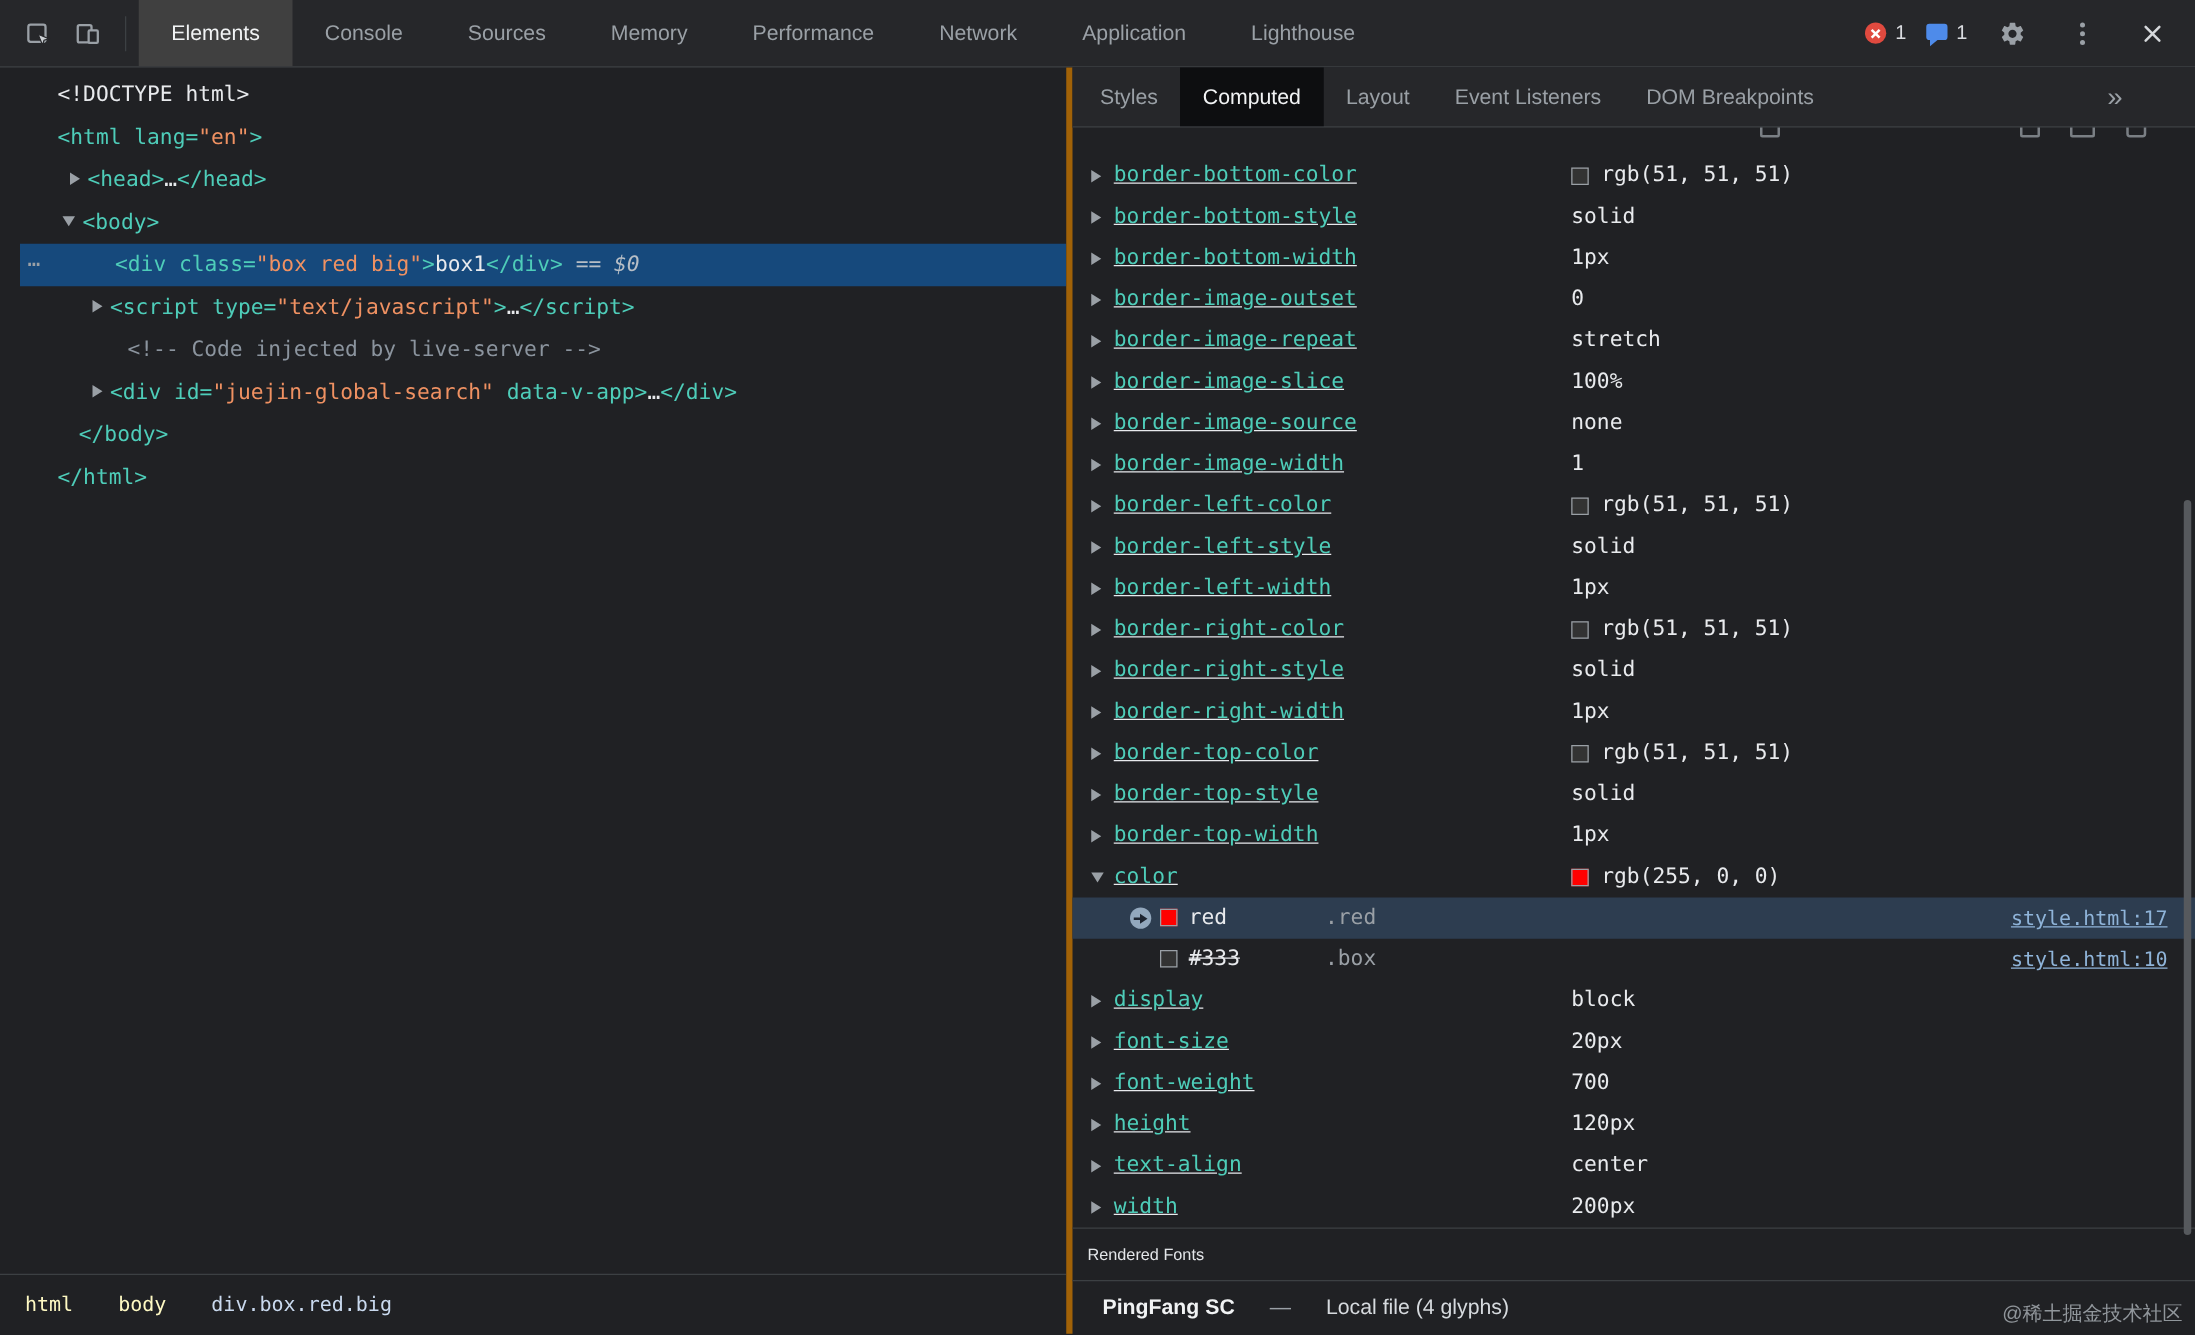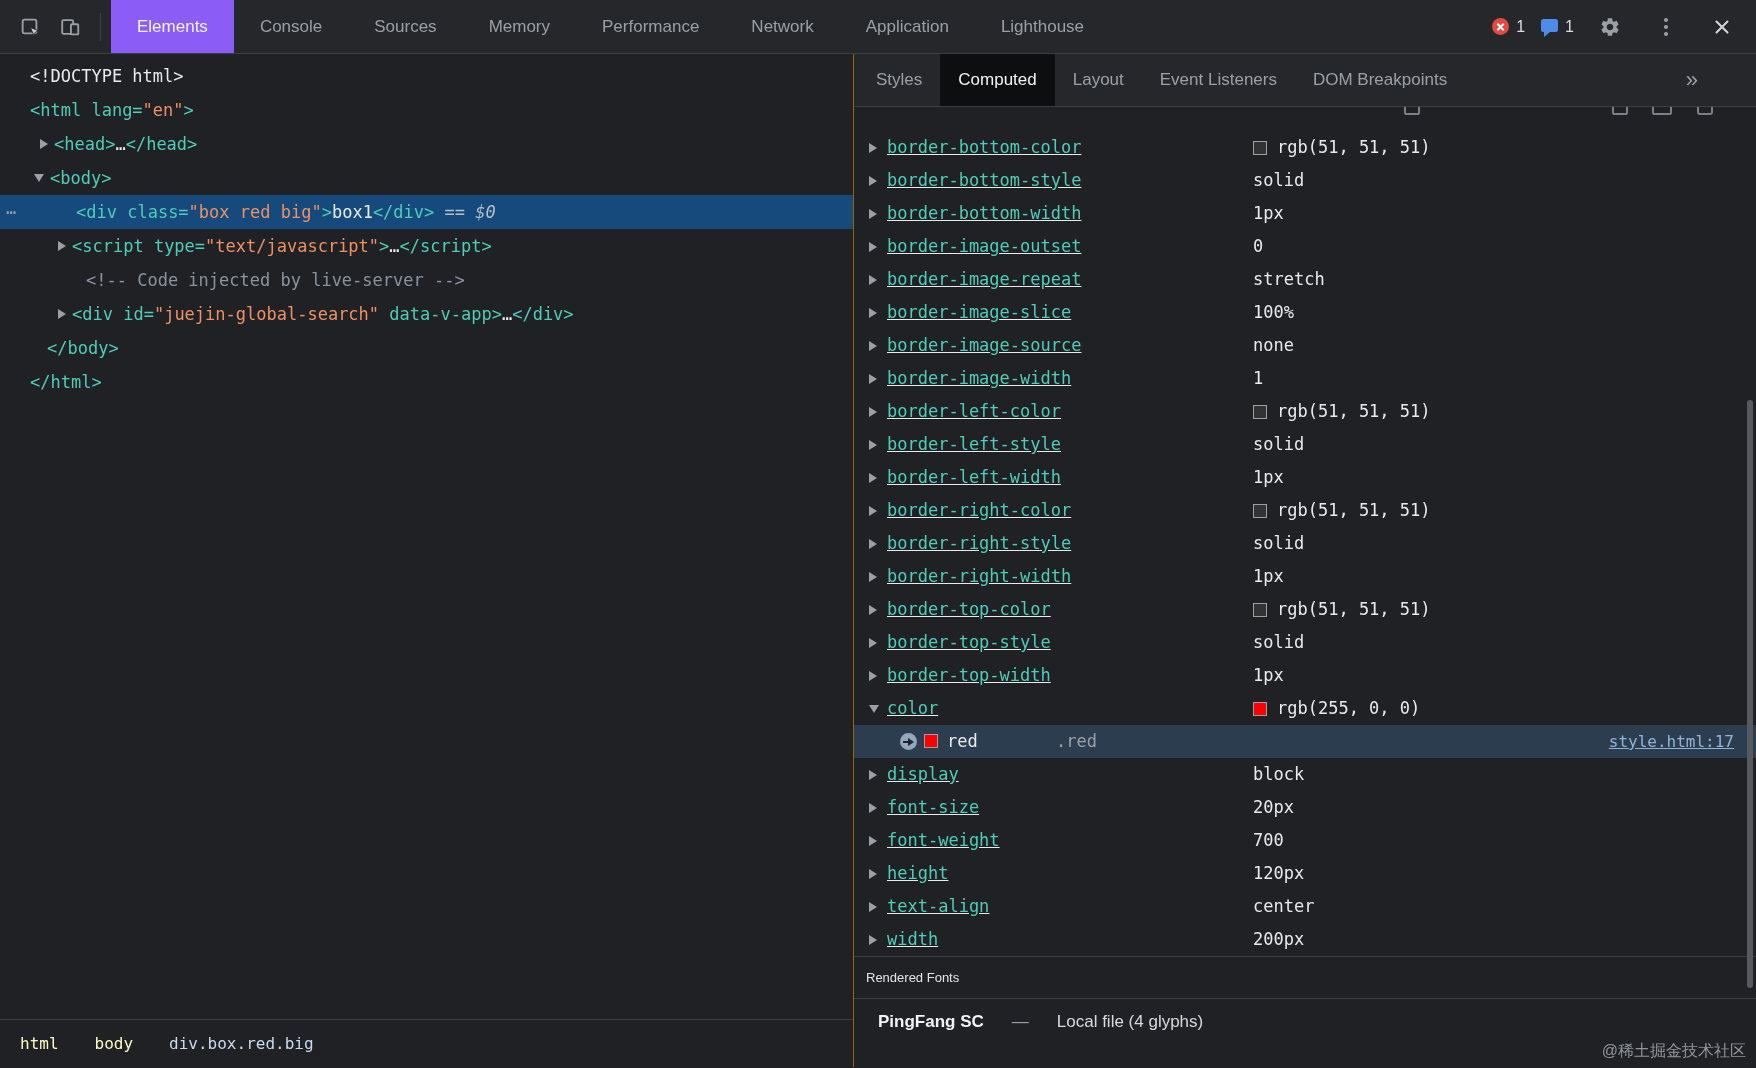--- a/index.html
+++ b/index.html
@@ -4,52 +4,52 @@
 <style>
   html,body{margin:0;padding:0;background:#121314;}
   .devtools{position:relative;width:1756px;height:1068px;background:#202124;overflow:hidden;
     font-family:"Liberation Sans",sans-serif;color:#e8eaed;}
   
   .topbar{height:54px;background:#26272a;border-bottom:1px solid #3c4043;display:flex;align-items:stretch;padding-left:10px;box-sizing:border-box;}
   .icon-btn{width:40px;display:flex;align-items:center;justify-content:center;cursor:pointer;}
   .vsep{width:1px;background:#3c4043;height:28px;align-self:center;margin:0 10px;}
   .tabs{display:flex;align-items:stretch;}
   .tab{padding:0 26px;display:flex;align-items:center;font-size:17px;color:#9aa0a6;cursor:pointer;}
-  .tab.active{background:#8b5cf6;color:#f1f3f4;}
+  .tab.active{background:#404040;color:#f1f3f4;}
   .topbar-right{margin-left:auto;display:flex;align-items:center;gap:16px;padding-right:14px;}
   .badge{display:flex;align-items:center;gap:7px;font-size:16px;color:#dadce0;cursor:pointer;}
   .err-icon{position:relative;width:17px;height:17px;border-radius:50%;background:#e04a3f;}
   .err-icon::before,.err-icon::after{content:"";position:absolute;width:9px;height:2px;background:#fff;left:4px;top:7.5px;}
   .err-icon::before{transform:rotate(45deg);}
   .err-icon::after{transform:rotate(-45deg);}
   .msg-icon{width:17px;height:13px;background:#4e8bea;border-radius:2.5px;position:relative;margin-top:-3px;}
   .msg-icon::after{content:"";position:absolute;left:3px;bottom:-5px;border-top:5px solid #4e8bea;border-right:6px solid transparent;}
   .kebab{position:relative;width:4px;height:4px;border-radius:50%;background:#9aa0a6;box-shadow:0 -7px 0 #9aa0a6,0 7px 0 #9aa0a6;}
   
   .main{display:flex;height:1013px;}
   .elements-panel{width:853px;display:flex;flex-direction:column;box-sizing:border-box;}
   .dom-tree{flex:1;padding-top:5px;overflow:hidden;font:17px "DejaVu Sans Mono",monospace;}
-  .dom-line{position:relative;height:34px;line-height:34px;white-space:pre;box-sizing:border-box;width:100%;cursor:pointer;}
+  .dom-line{position:relative;height:34px;line-height:34px;white-space:pre;box-sizing:border-box;width:100%;cursor:pointer;margin-left:16px;}
   .dom-line.selected{background:#16497c;}
   .gutter-dots{position:absolute;left:6px;top:-4px;color:#9aa0a6;letter-spacing:-2px;}
   .tri{display:inline-block;width:0;height:0;vertical-align:middle;margin-right:6px;margin-bottom:3px;}
   .tri.right{border-left:8px solid #9aa0a6;border-top:5px solid transparent;border-bottom:5px solid transparent;}
   .tri.down{border-top:8px solid #9aa0a6;border-left:5px solid transparent;border-right:5px solid transparent;}
   .tk-plain{color:#e8eaed;}
   .tk-tag{color:#4ecdb9;}
   .tk-val{color:#ef9162;}
   .tk-comment{color:#8b949e;}
   .tk-eq{color:#b7bec6;}
   .tk-dollar{color:#b7bec6;font-style:italic;}
   .crumbs{height:47px;border-top:1px solid #3c4043;display:flex;align-items:center;gap:36px;padding-left:20px;
     font:16px "DejaVu Sans Mono",monospace;}
   .crumb{color:#fef9c3;cursor:pointer;}
   .crumb.selected{color:#c9d9ee;}
   
-  .right-panel{flex:1;border-left:1px solid #a16207;position:relative;display:flex;flex-direction:column;background:#202124;}
+  .right-panel{flex:1;border-left:5px solid #a16207;position:relative;display:flex;flex-direction:column;background:#202124;}
   .subtabs{height:52px;background:#26272a;border-bottom:1px solid #3c4043;display:flex;align-items:stretch;padding-left:4px;}
   .subtab{padding:0 18px;display:flex;align-items:center;font-size:17px;color:#9aa0a6;cursor:pointer;}
   .subtab.active{background:#0d0e10;color:#f1f3f4;}
   .subtab-more{margin-left:auto;margin-right:58px;display:flex;align-items:center;color:#9aa0a6;font-size:22px;cursor:pointer;}
   .clipped-toolbar{height:22px;position:relative;overflow:hidden;}
   .clip-ic{position:absolute;top:-8px;border:2px solid #7a7f84;background:transparent;}
   .clip-a{left:550px;width:12px;height:12px;border-radius:2px;}
   .clip-b{left:758px;width:12px;height:12px;border-radius:2px;}
   .clip-c{left:798px;width:16px;height:12px;border-radius:2px;}
   .clip-d{left:843px;width:12px;height:12px;border-radius:3px;}
@@ -229,20 +229,26 @@
               <span class="swatch" style="background: rgb(255, 0, 0);"></span>
               <span>rgb(255, 0, 0)</span>
             </span></div>
           <div class="cp-trace active">
             <span class="goto-arrow"></span>
             <span class="trace-swatch" style="background: rgb(255, 0, 0);"></span>
             <span class="trace-value">red</span>
             <span class="trace-selector">.red</span>
             <a class="trace-link">style.html:17</a>
           </div>
+          <div class="cp-trace">
+            <span class="trace-swatch" style="background: rgb(51, 51, 51);"></span>
+            <span class="trace-value struck">#333</span>
+            <span class="trace-selector">.box</span>
+            <a class="trace-link">style.html:10</a>
+          </div>
           <div class="cp-row"><span class="tri right"></span><span class="cp-name">display</span><span class="cp-value">
               <span>block</span>
             </span></div>
           <div class="cp-row"><span class="tri right"></span><span class="cp-name">font-size</span><span class="cp-value">
               <span>20px</span>
             </span></div>
           <div class="cp-row"><span class="tri right"></span><span class="cp-name">font-weight</span><span class="cp-value">
               <span>700</span>
             </span></div>
           <div class="cp-row"><span class="tri right"></span><span class="cp-name">height</span><span class="cp-value">

